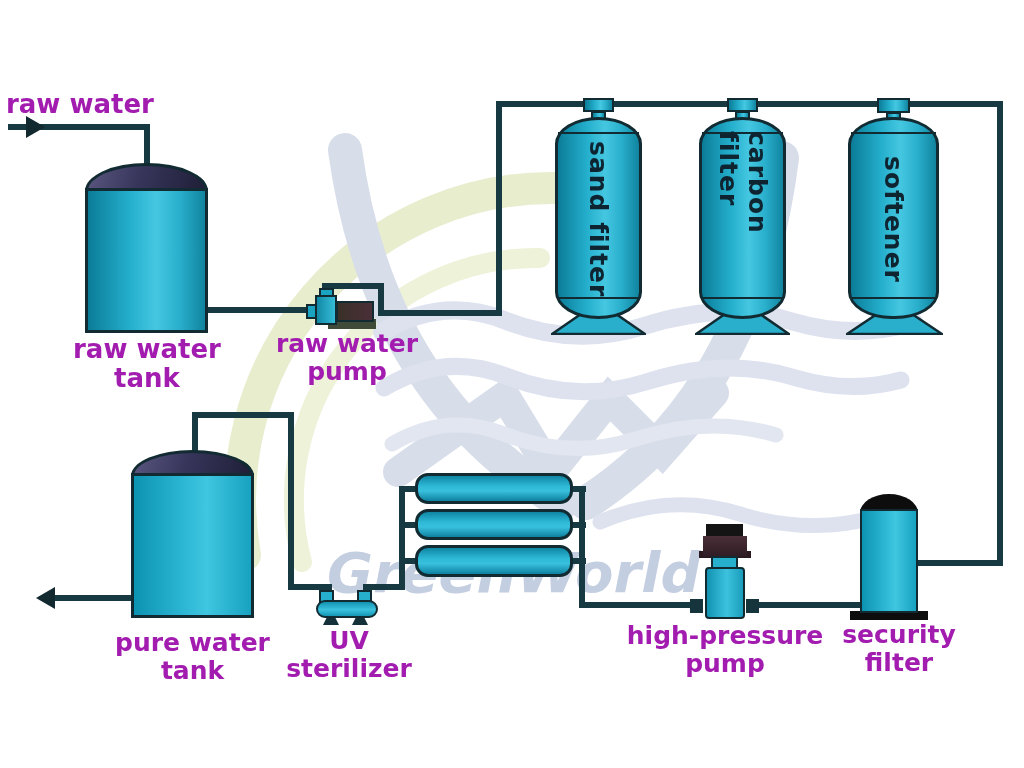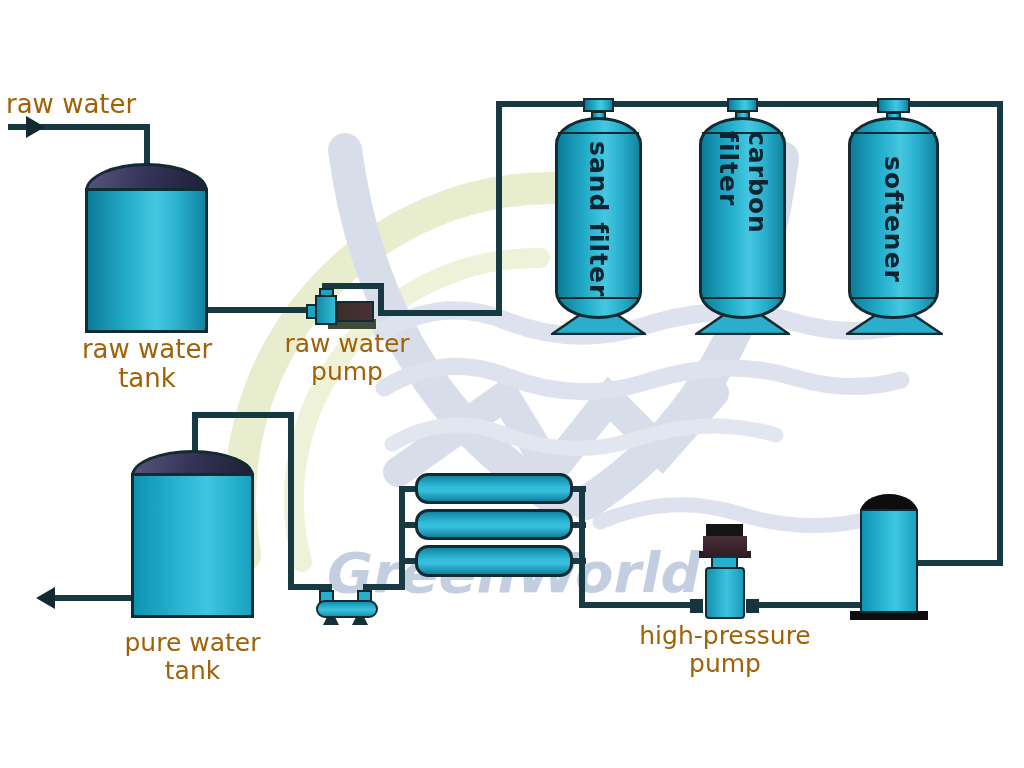--- a/index.html
+++ b/index.html
@@ -24,21 +24,21 @@
   .dome-navy{background:linear-gradient(105deg,#5a5680 0%,#37355a 45%,#201f38 100%);}
   .outline{border:3px solid #122b32;}
   .outline2{border:2px solid #122b32;}
   .filter-tank{border-radius:44px 44px 44px 44px / 27px 27px 27px 27px;}
   .seam{position:absolute;left:0;right:0;height:2px;background:#122b32;}
   .ro-cyl{border:3px solid #122b32;border-radius:13px;
     background:linear-gradient(180deg,#0f86a4 0%,#2fbad8 42%,#38c0dd 60%,#0e81a0 100%);}
   .leg{position:absolute;z-index:2;background:#143039;
     clip-path:polygon(28% 0,72% 0,100% 100%,0 100%);}
   
-  .lbl{position:absolute;z-index:3;font-weight:normal;color:#a16207;
+  .lbl{position:absolute;z-index:3;font-weight:bold;color:#a21caf;
     text-align:center;white-space:pre-line;line-height:1.12;font-size:25px;}
   .vlabel{position:absolute;z-index:3;display:flex;align-items:center;justify-content:center;}
   .vlabel span{writing-mode:vertical-rl;text-orientation:mixed;
     font-weight:bold;color:#0e2430;font-size:25px;letter-spacing:1px;}
 </style>
 </head>
 <body>
 
 <div id="stage">
 
@@ -164,16 +164,20 @@
       <span>sand filter</span>
     </div>
   <div class="vlabel" style="left:699px;top:131px;width:87px;height:176px">
       <span>carbon filter</span>
     </div>
   <div class="vlabel" style="left:848px;top:140px;width:91px;height:158px">
       <span>softener</span>
     </div>
   <div class="lbl" style="left:610px;top:622px;width:230px">high-pressure
 pump</div>
+  <div class="lbl" style="left:815px;top:621px;width:168px">security
+filter</div>
+  <div class="lbl" style="left:265px;top:627px;width:168px">UV
+sterilizer</div>
   <div class="lbl" style="left:100px;top:629px;width:185px">pure water
 tank</div>
 
 </div>
 
 </body></html>

